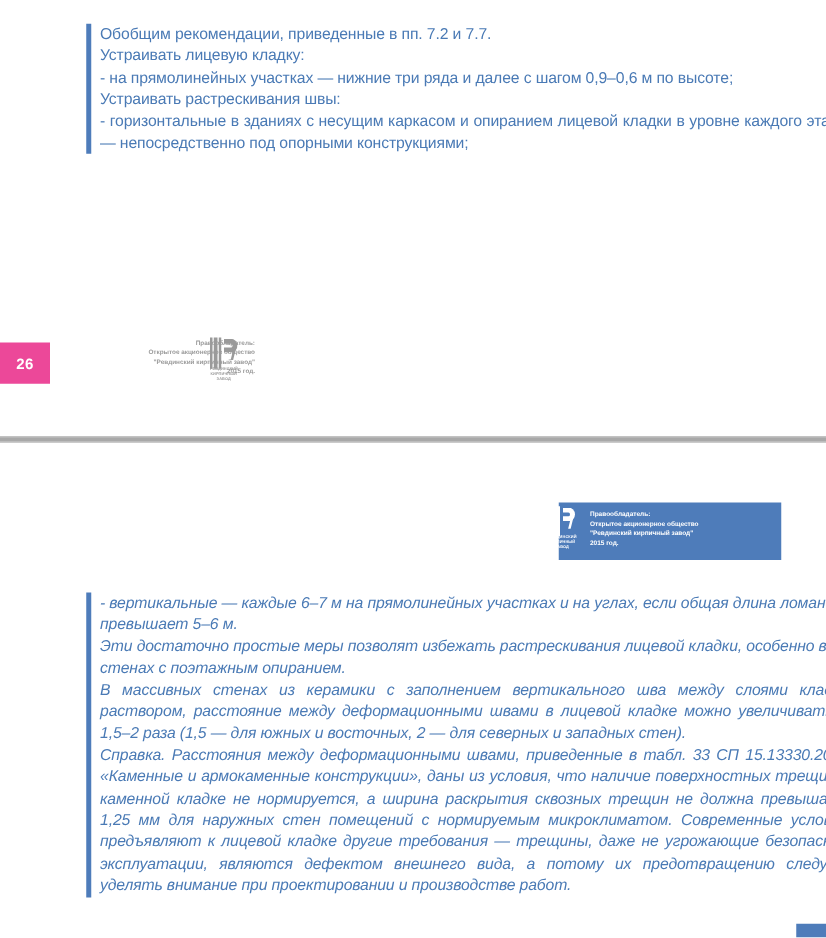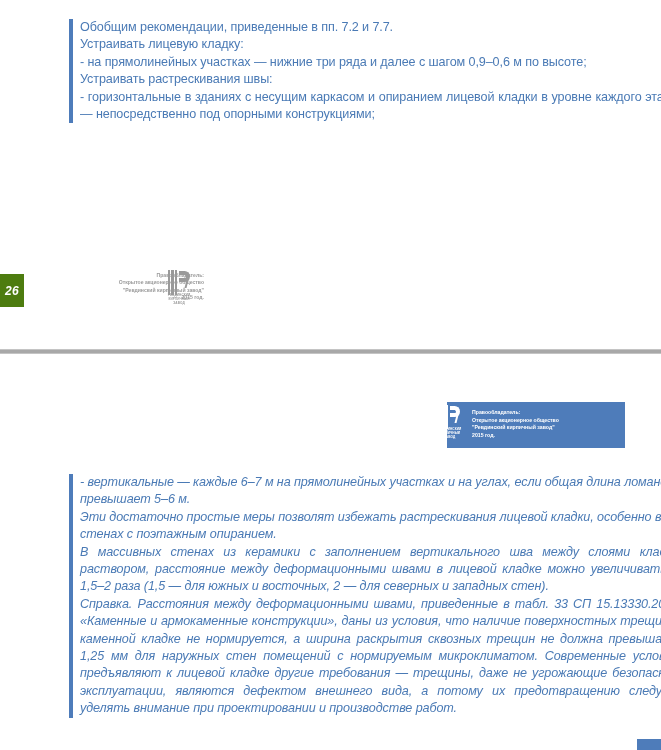--- a/index.html
+++ b/index.html
@@ -48,27 +48,26 @@
     letter-spacing: -0.1px;
     white-space: pre-wrap;
   }
   .para.nojust { text-align: left; }
 
   
   .page-number-box {
     position: absolute;
     left: 0px;
     top: 274px;
-    width: 24px;
+    width: 40px;
     height: 33px;
-    background: #4d7c0f;
+    background: #ec4899;
     display: flex;
     align-items: center;
     justify-content: center;
-    font-style: italic;
   }
   .page-number-text {
     color: #ffffff;
     font-size: 12px;
     font-weight: bold;
     letter-spacing: 0.3px;
   }
 
   .footer-credit {
     position: absolute;

